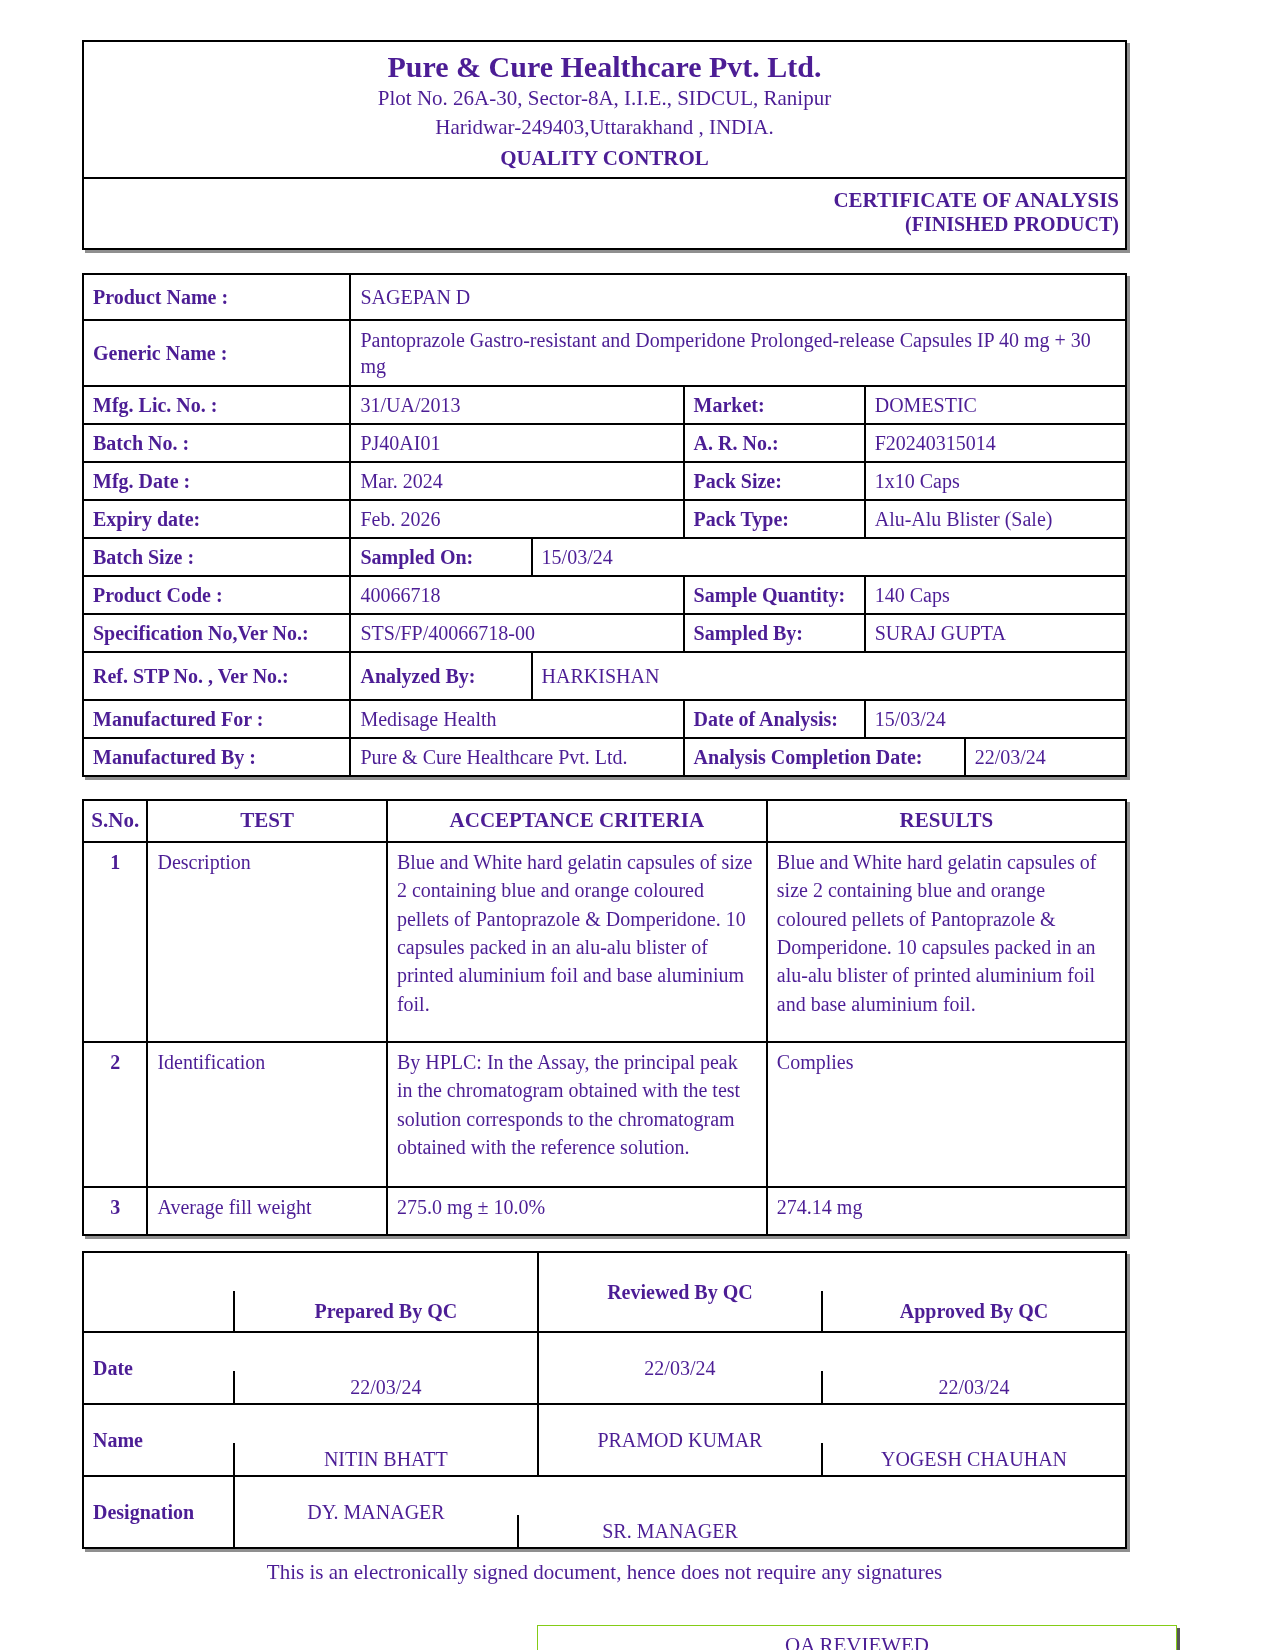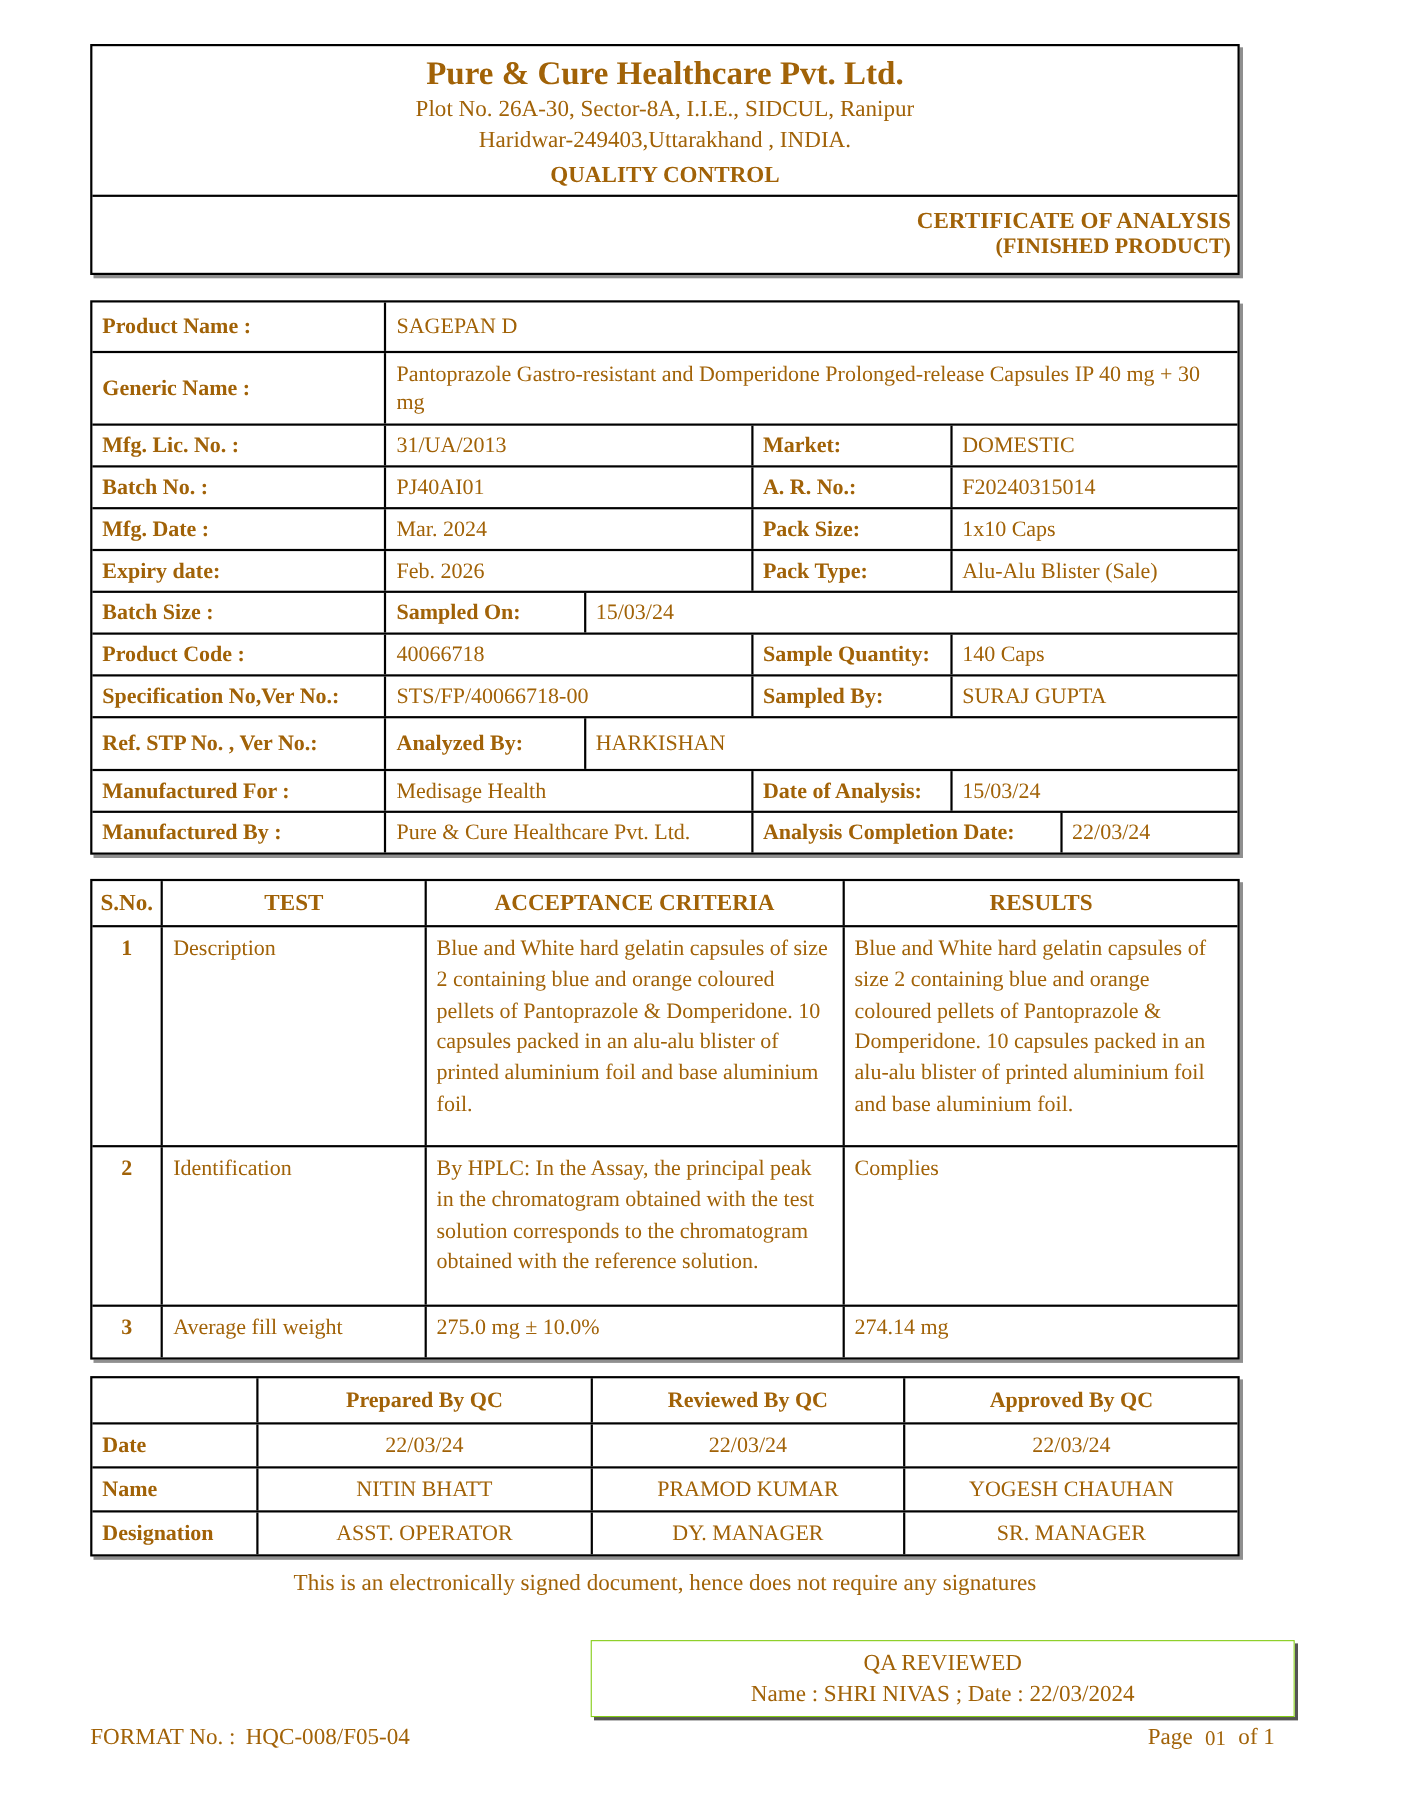--- a/index.html
+++ b/index.html
@@ -1,19 +1,19 @@
 <!DOCTYPE html>
 <html><head>
 <meta charset="utf-8">
 <style>
   * { margin:0; padding:0; box-sizing:border-box; }
   html,body { background:#ffffff; }
   .page {
     position:relative; width:1275px; height:1650px; background:#fff;
-    font-family:"Liberation Serif", serif; color:#a16207; overflow:hidden;border-radius:20px;
+    font-family:"Liberation Serif", serif; color:#4c1d95; overflow:hidden;border-radius:20px;
   }
   .content { position:absolute; left:82px; top:40px; width:1045px; }
 
   
   .header-box { border:2px solid #000; box-shadow:3px 3px 0 #8f8f8f; text-align:center; background:#fff; }
   .header-top { padding:8px 6px 6px; border-bottom:2px solid #000; }
   .company { font-size:30px; font-weight:bold; }
   .addr { font-size:21px; line-height:1.4; }
   .dept { font-size:21px; font-weight:bold; margin-top:3px; }
   .header-bottom { padding:9px 6px 12px;text-align:right; }
@@ -58,21 +58,21 @@
   .rh-145 { min-height:145px; }
   .rh-50  { min-height:48px; }
 
   
   .sign { margin-top:15px; }
   .sign .hcell { font-weight:bold; justify-content:center; min-height:40px; }
   .sign .vcell { justify-content:center; }
   .sign .lcell { font-weight:bold; }
   .sign .trow { min-height:40px; }
   .sw-l  { width:14.3%; }
-  .sw-c  { width:29.2%; }
+  .sw-c  { width:29.2%;margin-top:38px; }
   .sw-c2 { width:27.3%; }
 
   .esign { text-align:center; font-size:21px; margin-top:11px; }
 
   .qabox {
     margin-top:40px; margin-left:455px; width:640px;
     border:1px solid #84cc16; box-shadow:3px 3px 0 #555;
     text-align:center; padding:5px 4px 7px; font-size:21px; line-height:1.35;
   }
 
@@ -212,21 +212,20 @@
         <div class="tcell vcell sw-c">22/03/24</div>
       </div>
       <div class="trow">
         <div class="tcell lcell sw-l">Name</div>
         <div class="tcell vcell sw-c">NITIN BHATT</div>
         <div class="tcell vcell sw-c2">PRAMOD KUMAR</div>
         <div class="tcell vcell sw-c">YOGESH CHAUHAN</div>
       </div>
       <div class="trow">
         <div class="tcell lcell sw-l">Designation</div>
-        <div class="tcell vcell sw-c">ASST. OPERATOR</div>
         <div class="tcell vcell sw-c2">DY. MANAGER</div>
         <div class="tcell vcell sw-c">SR. MANAGER</div>
       </div>
     </div>
 
     <div class="esign">This is an electronically signed document, hence does not require any signatures</div>
 
     <div class="qabox">
       <div>QA REVIEWED</div>
       <div>Name : SHRI NIVAS ; Date : 22/03/2024</div>

